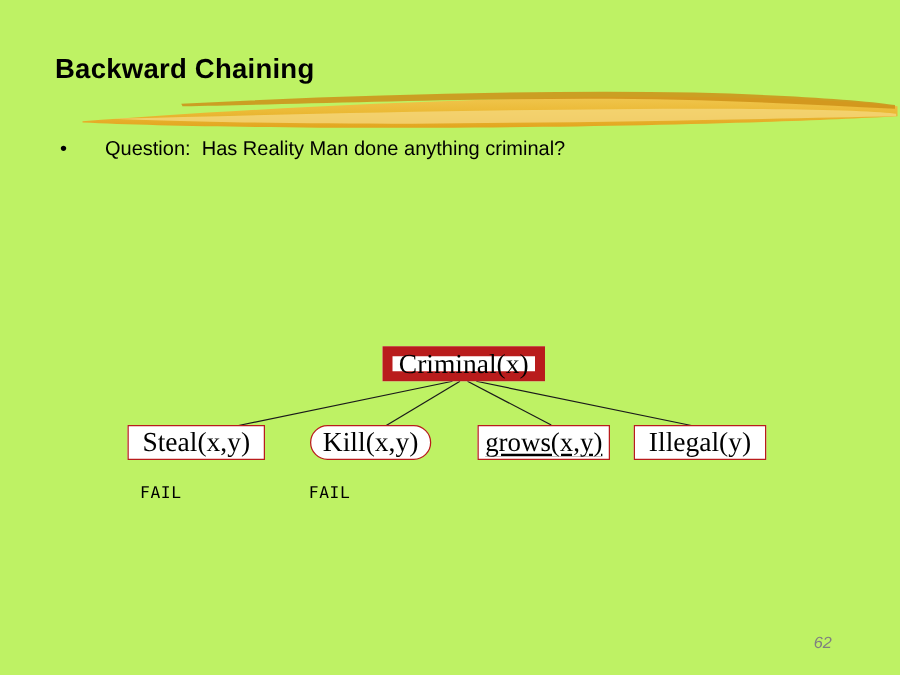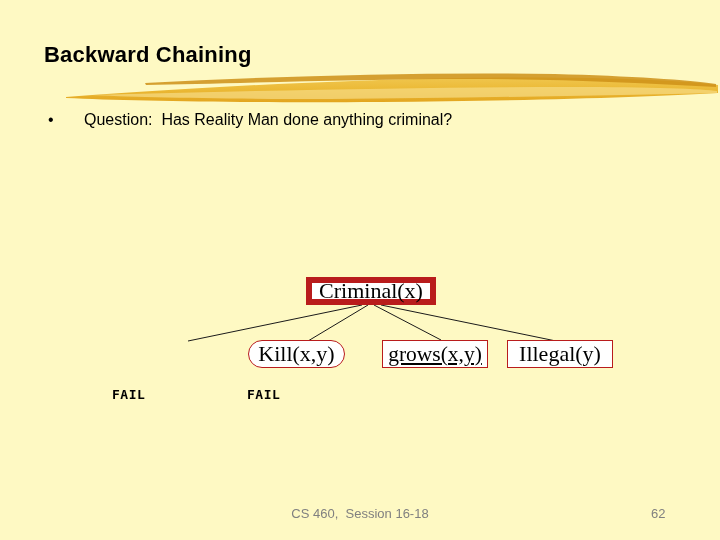--- a/index.html
+++ b/index.html
@@ -4,21 +4,21 @@
 <style>
   html, body {
     margin: 0;
     padding: 0;
     background: #ffffff;
   }
   .slide {
     position: relative;
     width: 720px;
     height: 540px;
-    background: #fef9c3;
+    background: #bef264;
     overflow: hidden;
     font-family: "Liberation Sans", sans-serif;
   }
   .slide-title {
     position: absolute;
     left: 44px;
     top: 42px;
     font-size: 22px;
     font-weight: bold;
     color: #000000;
@@ -49,41 +49,41 @@
   }
   .bullet-text {
     font-size: 16px;
     line-height: 20px;
     white-space: pre;
     margin-left: 12px;
   }
   .tree-node {
     position: absolute;
     box-sizing: border-box;
-    border: 6px solid #b91c1c;
+    border: 8px solid #b91c1c;
     background: #ffffff;
     display: flex;
     align-items: center;
     justify-content: center;
     font-family: "Liberation Serif", "DejaVu Serif", serif;
     font-size: 22px;
     color: #000000;
     z-index: 2;
     white-space: nowrap;
   }
   .tree-node.child { border-width: 1.5px; }
   #node-root    { left: 306px; top: 277px; width: 130px; height: 28px; }
   #node-steal   { left: 102px; top: 340px; width: 110px; height: 28px; }
   #node-kill    { left: 248px; top: 340px; width:  97px; height: 28px; border-radius: 14px; }
   #node-grows   { left: 382px; top: 340px; width: 106px; height: 28px; font-size: 21.5px; text-decoration: underline; }
   #node-illegal { left: 507px; top: 340px; width: 106px; height: 28px; }
   .fail-label {
     position: absolute;
     font-family: "DejaVu Sans Mono", monospace;
-    font-weight: bold;
+    font-weight: normal;
     font-size: 13px;
     color: #000000;
     z-index: 2;
     letter-spacing: 0.5px;
   }
   #fail-steal { left: 112px; top: 387px; }
   #fail-kill  { left: 247px; top: 387px; }
   .footer-course {
     position: absolute;
     left: 0;
@@ -93,20 +93,21 @@
     font-size: 13px;
     color: #808080;
     white-space: pre;
   }
   .page-number {
     position: absolute;
     left: 651px;
     top: 506px;
     font-size: 13px;
     color: #808080;
+    font-style: italic;
   }
 </style>
 </head>
 <body>
 
 <div class="slide">
 
   <div class="slide-title">Backward Chaining</div>
 
   <svg class="art-overlay" viewBox="0 0 720 540">
@@ -147,28 +148,28 @@
     </g>
   </svg>
 
   <div class="bullet-row">
     <span class="bullet-glyph">•</span>
     <span class="bullet-text">Question:  Has Reality Man done anything criminal?</span>
   </div>
 
   <div id="node-root" class="tree-node">Criminal(x)</div>
 
+  <div id="node-steal" class="tree-node child">Steal(x,y)</div>
 
   <div id="node-kill" class="tree-node child">Kill(x,y)</div>
 
   <div id="node-grows" class="tree-node child">grows(x,y)</div>
 
   <div id="node-illegal" class="tree-node child">Illegal(y)</div>
 
   <div id="fail-steal" class="fail-label">FAIL</div>
 
   <div id="fail-kill" class="fail-label">FAIL</div>
 
-  <div class="footer-course">CS 460,  Session 16-18</div>
 
   <div class="page-number">62</div>
 
 </div>
 
 </body></html>

